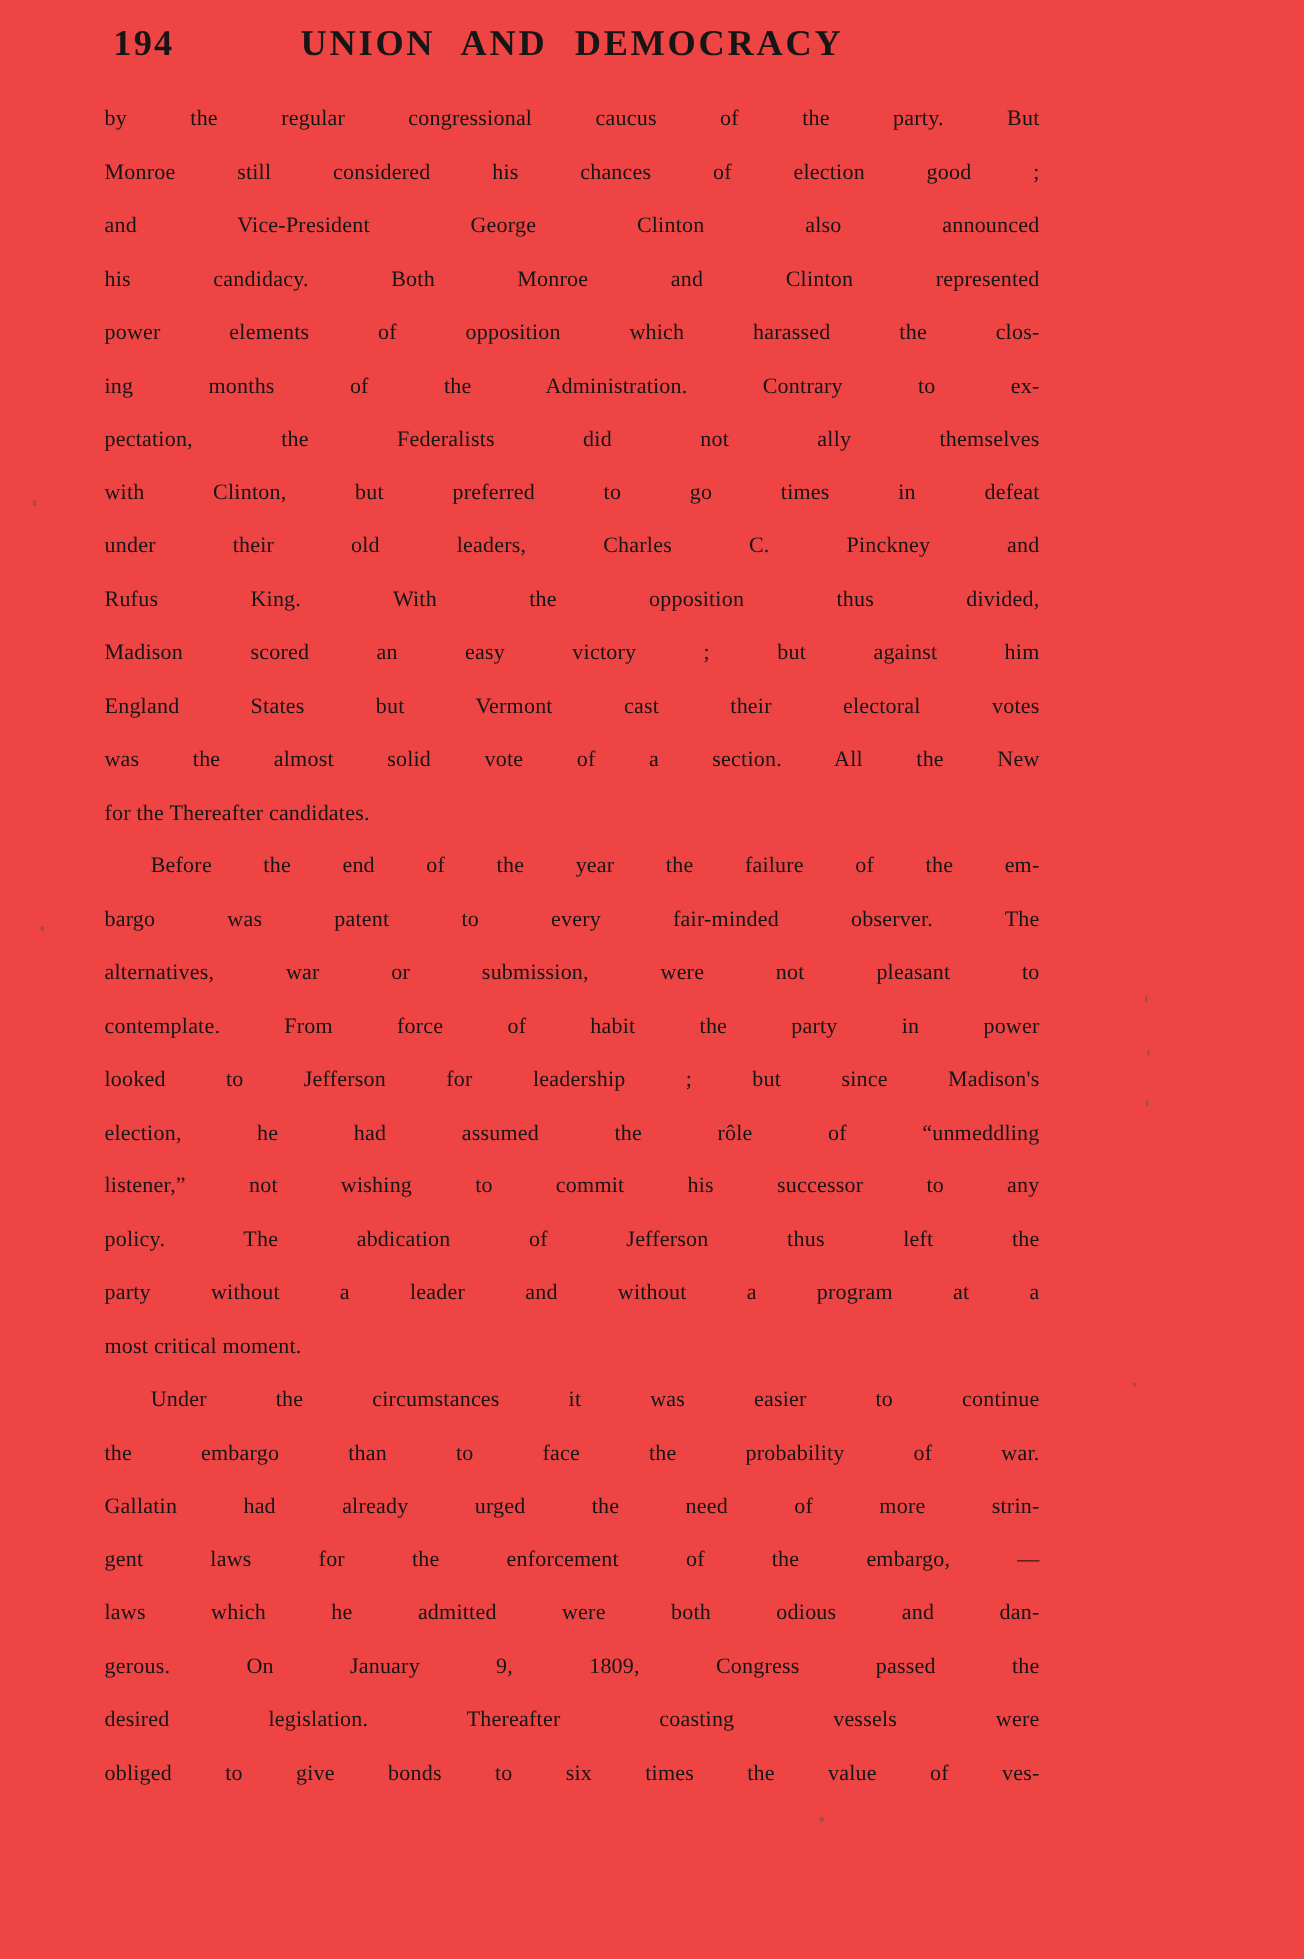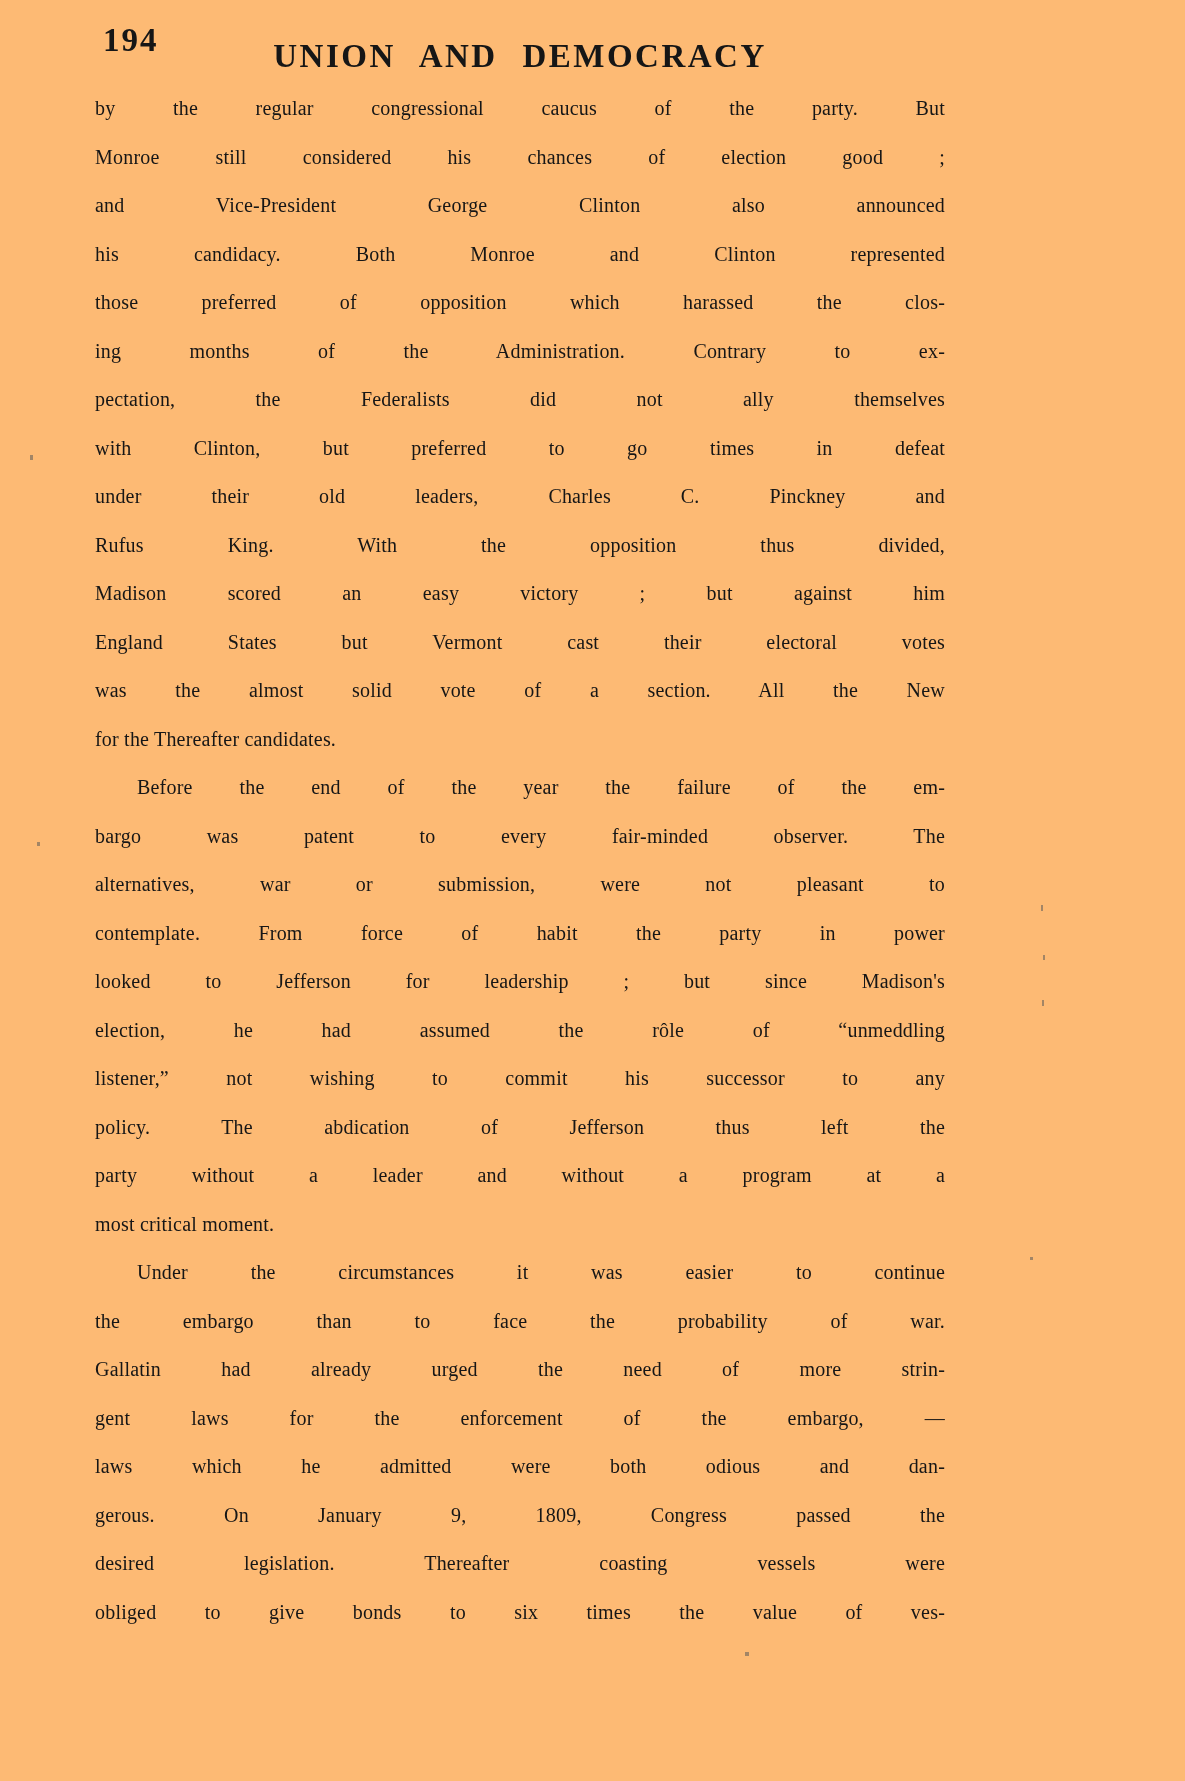--- a/index.html
+++ b/index.html
@@ -1,20 +1,20 @@
 <!DOCTYPE html>
 <html><head>
 <meta charset="utf-8">
 <style>
   html, body { margin: 0; padding: 0; background: #e8e8e8; }
   .page {
     position: relative;
     width: 1185px;
     height: 1781px;
-    background: #fdba74;
+    background: #ef4444;
     color: #161616;
     font-family: "Liberation Serif", "DejaVu Serif", serif;
     overflow: hidden;
     margin: 0 auto;
   }
   .running-head {
     position: absolute;
     top: 16px;
     left: 95px;
     width: 850px;
@@ -29,21 +29,20 @@
     font-weight: 700;
     letter-spacing: 2px;
   }
   .header-title {
     text-align: center;
     font-size: 33px;
     font-weight: 700;
     letter-spacing: 2.5px;
     word-spacing: 14px;
     white-space: nowrap;
-    margin-top: 16px;
   }
   .text-body {
     position: absolute;
     top: 84px;
     left: 95px;
     width: 850px;
     font-size: 20px;
     line-height: 48.5px;
     letter-spacing: 0.2px;
   }
@@ -79,21 +78,21 @@
     <span class="page-number">194</span>
     <div class="header-title">UNION AND DEMOCRACY</div>
   </div>
 
   <div class="text-body">
       <div class="paragraph">
         <div class="line">by the regular congressional caucus of the party. But</div>
         <div class="line">Monroe still considered his chances of election good ;</div>
         <div class="line">and Vice-President George Clinton also announced</div>
         <div class="line">his candidacy.  Both Monroe and Clinton represented</div>
-        <div class="line">those preferred of opposition which harassed the clos-</div>
+        <div class="line">power elements of opposition which harassed the clos-</div>
         <div class="line">ing months of the Administration.  Contrary to ex-</div>
         <div class="line">pectation, the Federalists did not ally themselves</div>
         <div class="line">with Clinton, but preferred to go times in defeat</div>
         <div class="line">under their old leaders, Charles C. Pinckney and</div>
         <div class="line">Rufus King.  With the opposition thus divided,</div>
         <div class="line">Madison scored an easy victory ; but against him</div>
         <div class="line">England States but Vermont cast their electoral votes</div>
         <div class="line">was the almost solid vote of a section.  All the New</div>
         <div class="line flush-left">for the Thereafter candidates.</div>
       </div>

